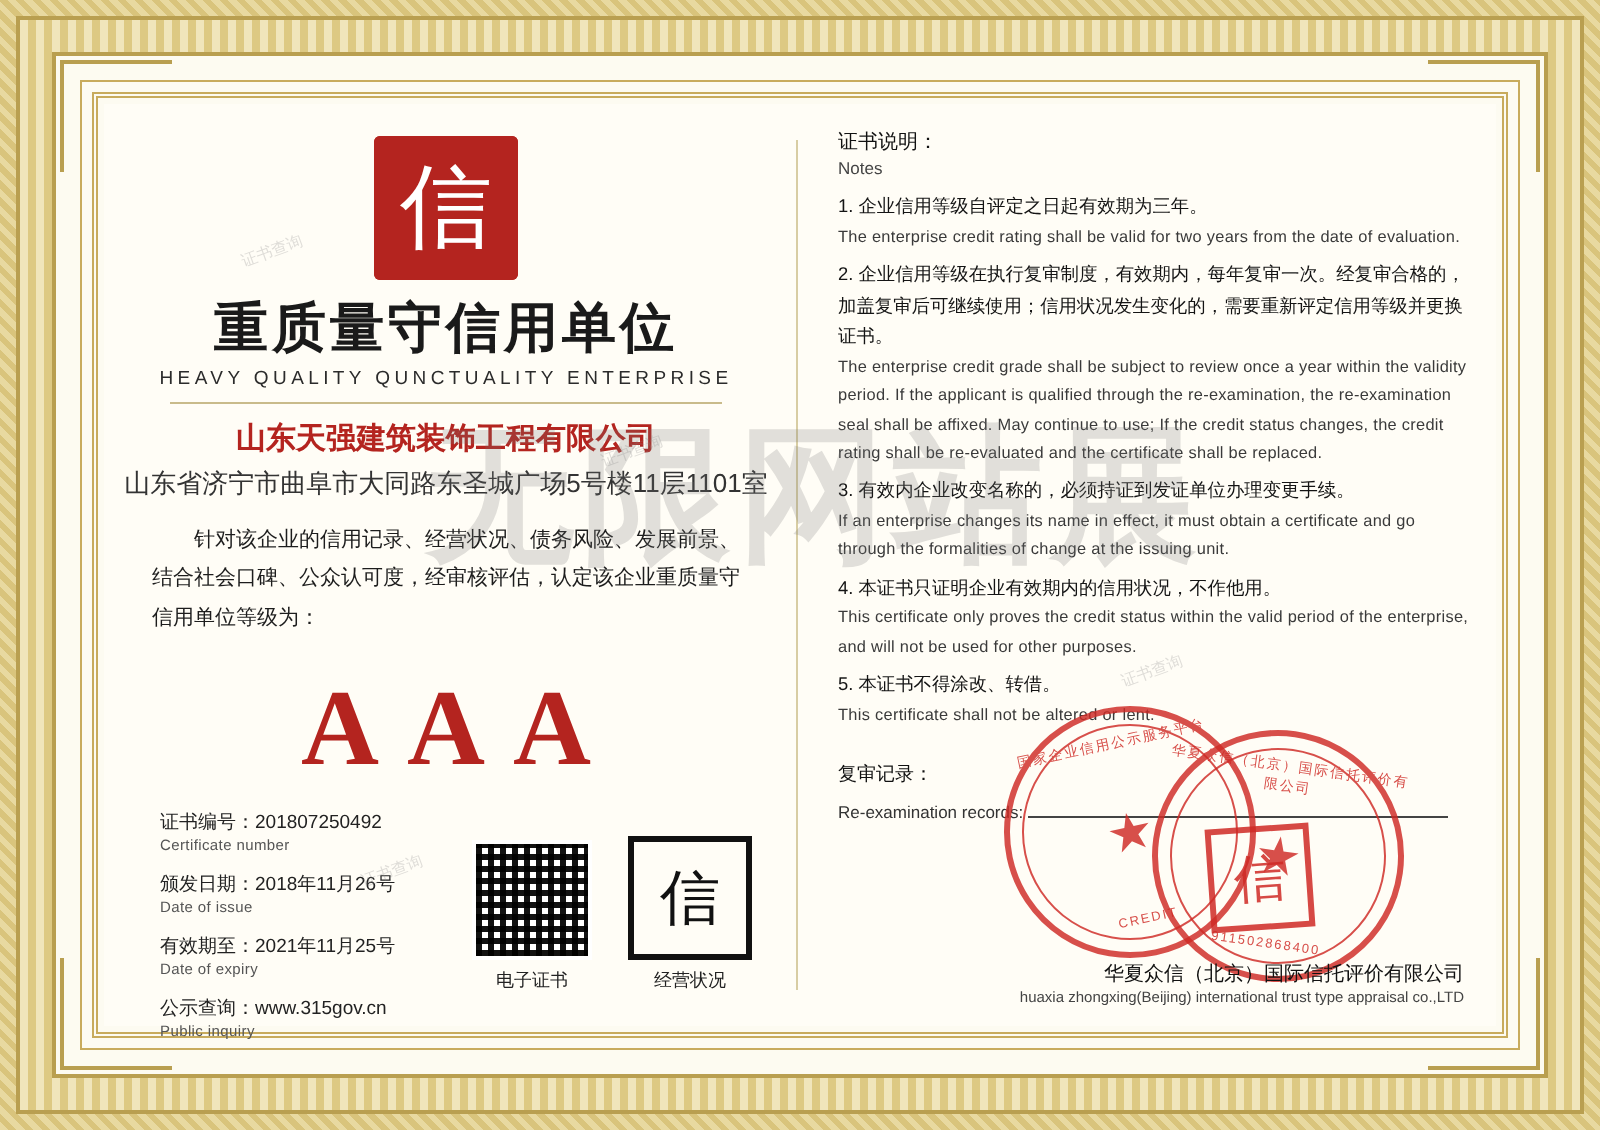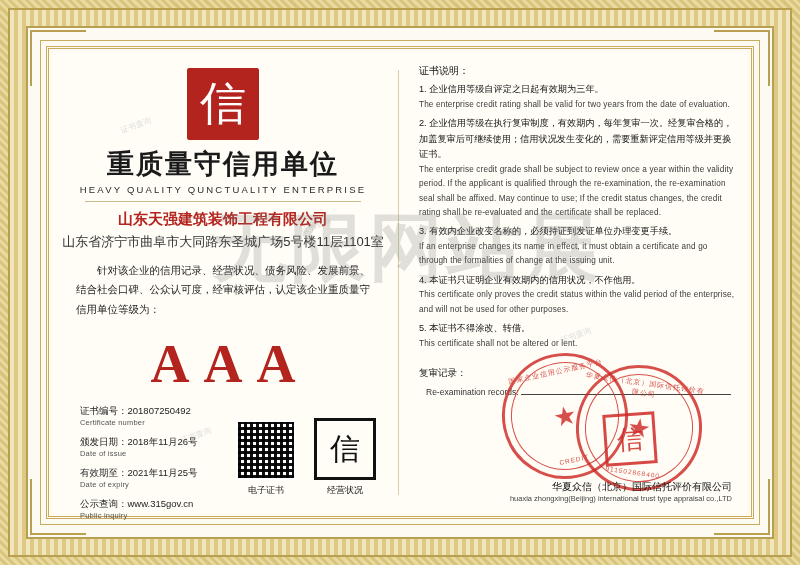--- a/index.html
+++ b/index.html
@@ -127,21 +127,21 @@
   }
   .code-label{font-size:9px;margin-top:4px;color:#222;}
 
   
   .r-title{font-size:10px;color:#111;margin-bottom:1px;}
   .r-title-en{font-size:8.5px;color:#444;margin-bottom:7px;}
   .note-cn{font-size:9.2px;color:#141414;line-height:1.7;margin-top:4px;}
   .note-en{font-size:8.2px;color:#3a3a3a;line-height:1.75;letter-spacing:.15px;}
   .review{margin-top:16px;}
   .review-cn{font-size:9.5px;color:#111;}
-  .review-en{font-size:8.5px;color:#333;margin-top:4px;text-align:center;}
+  .review-en{font-size:8.5px;color:#333;margin-top:4px;}
   .review-line{display:inline-block;width:210px;border-bottom:1px solid #444;height:10px;}
 
   
   .stamp{
     position:absolute;width:120px;height:120px;border-radius:50%;
     border:3px solid #cf2a25;color:#cf2a25;opacity:.82;
     transform:rotate(-12deg);
   }
   .stamp1{right:120px;bottom:34px;}
   .stamp2{right:46px;bottom:22px;transform:rotate(8deg);}
@@ -237,20 +237,21 @@
           <div class="glyph-box">信</div>
           <div class="code-label">经营状况</div>
         </div>
       </div>
     </div>
 
     <div class="divider"></div>
 
     <div class="right">
       <div class="r-title">证书说明：</div>
+      <div class="r-title-en">Notes</div>
 
       <div>
         <div class="note-cn">1. 企业信用等级自评定之日起有效期为三年。</div>
         <div class="note-en">The enterprise credit rating shall be valid for two years from the date of evaluation.</div>
       </div>
       <div>
         <div class="note-cn">2. 企业信用等级在执行复审制度，有效期内，每年复审一次。经复审合格的，加盖复审后可继续使用；信用状况发生变化的，需要重新评定信用等级并更换证书。</div>
         <div class="note-en">The enterprise credit grade shall be subject to review once a year within the validity period. If the applicant is qualified through the re-examination, the re-examination seal shall be affixed. May continue to use; If the credit status changes, the credit rating shall be re-evaluated and the certificate shall be replaced.</div>
       </div>
       <div>

